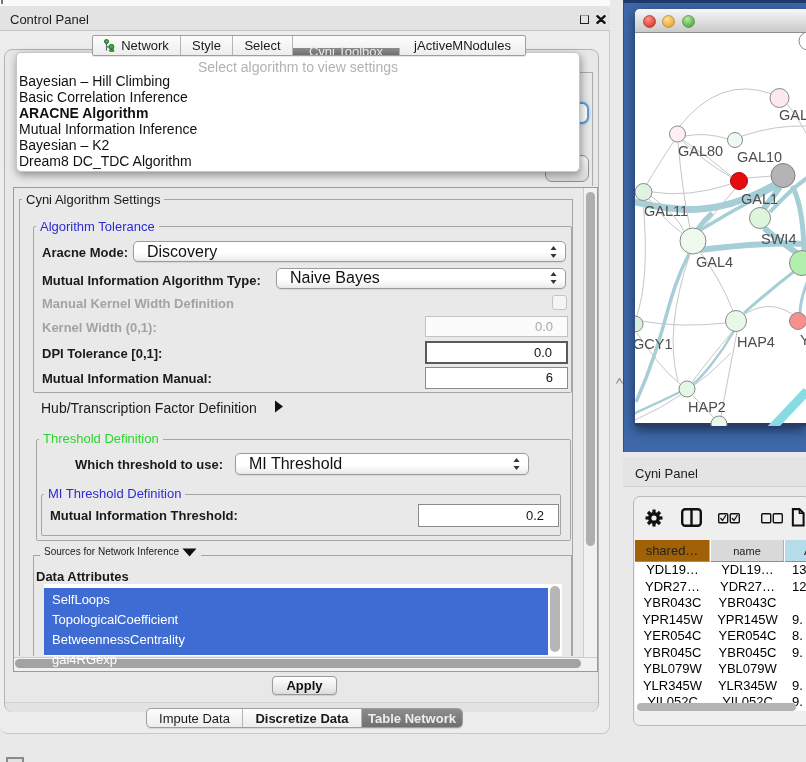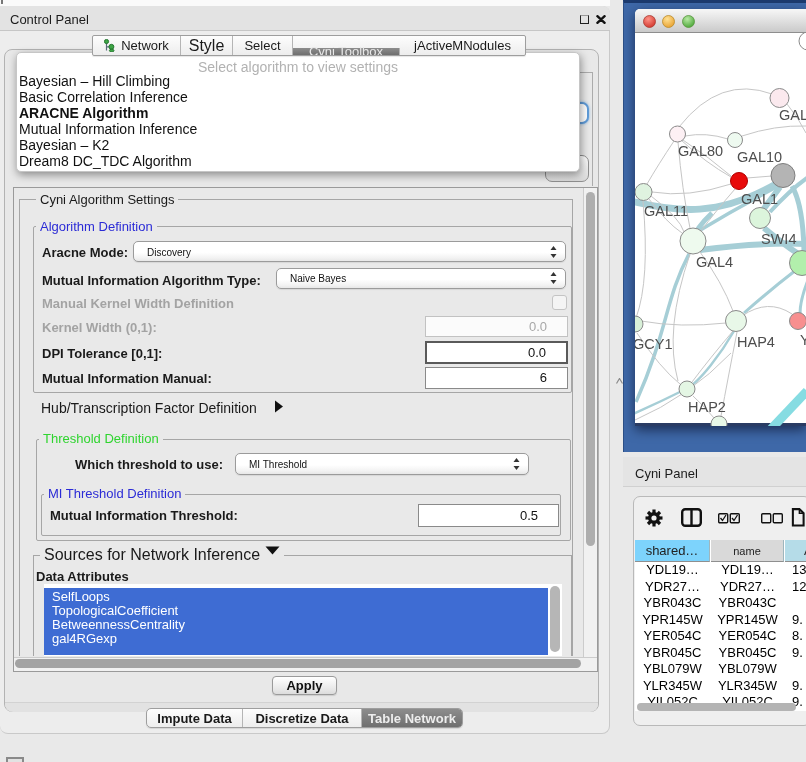--- a/index.html
+++ b/index.html
@@ -1,22 +1,22 @@
 <!DOCTYPE html>
 <html><head>
 <meta charset="utf-8">
 <style>
 * { margin:0; padding:0; box-sizing:border-box; }
 html,body { width:806px; height:762px; background:#e9e9e9; font-family:"Liberation Sans",sans-serif; overflow:hidden; position:relative; }
 .abs { position:absolute; }
 .lbl { position:absolute; font-size:13px; font-weight:bold; color:#1a1a1a; white-space:nowrap; }
-.combo { position:absolute; border:1px solid #9b9b9b; border-radius:5px; background:linear-gradient(#ffffff 55%,#f2f2f2 85%,#e7e7e7); font-size:10px; color:#111; box-shadow:0 1px 1px rgba(0,0,0,0.08); }
+.combo { position:absolute; border:1px solid #9b9b9b; border-radius:5px; background:linear-gradient(#ffffff 55%,#f2f2f2 85%,#e7e7e7); font-size:16px; color:#111; box-shadow:0 1px 1px rgba(0,0,0,0.08); }
 .combo .ct { position:absolute; left:13px; top:50%; transform:translateY(-50%); }
 .carr { position:absolute; right:8px; top:50%; transform:translateY(-50%); width:7px; }
-.field { position:absolute; background:#fff; font-size:13px; color:#111; text-align:right; padding-right:20px; }
+.field { position:absolute; background:#fff; font-size:13px; color:#111; text-align:right; padding-right:14px; }
 .grp { position:absolute; border:1px solid #a6a6a6; border-radius:2px; }
 .gt { position:absolute; top:-8px; font-size:13px; background:#e9e9e9; padding:0 4px; white-space:nowrap; }
 </style>
 </head>
 <body>
 <div class="abs" style="left:0;top:0;width:610px;height:6px;background:#fafafa;"></div>
 
 <div class="abs" style="left:1px;top:0;width:2px;height:4px;background:#777;"></div>
 
 <div class="abs" style="left:0;top:6px;width:610px;height:728px;background:#ededed;border:1px solid #c9c9c9;border-left:none;border-radius:0 8px 8px 8px;"></div>
@@ -35,39 +35,39 @@
 
 <div class="abs" style="left:92px;top:35px;height:21px;display:flex;border:1px solid #9e9e9e;border-radius:2px;overflow:hidden;background:linear-gradient(#fdfdfd,#ededed);box-shadow:0 1px 1px rgba(0,0,0,0.1);z-index:30;">
   <div style="width:88px;display:flex;align-items:center;justify-content:center;font-size:13px;color:#1a1a1a;border-right:1px solid #b5b5b5;">
     <svg width="11" height="13" viewBox="0 0 11 13" style="margin-right:6px;">
         <path d="M2.5 4 L2.5 11.5 M2.5 7.8 L5.5 7.8" stroke="#5a6b7a" stroke-width="1.2" fill="none"></path>
         <circle cx="2.5" cy="2.5" r="2.1" fill="#3da545" stroke="#1e7029" stroke-width="0.9"></circle>
         <circle cx="7.4" cy="7.8" r="2.5" fill="#3da545" stroke="#1e7029" stroke-width="0.9"></circle>
         <ellipse cx="7.7" cy="11.6" rx="2.3" ry="1.4" fill="#3da545" stroke="#1e7029" stroke-width="0.9"></ellipse>
       </svg>
     Network</div>
-  <div style="width:52px;display:flex;align-items:center;justify-content:center;font-size:16px;color:#1a1a1a;border-right:1px solid #b5b5b5;">Style</div>
+  <div style="width:52px;display:flex;align-items:center;justify-content:center;font-size:13px;color:#1a1a1a;border-right:1px solid #b5b5b5;">Style</div>
   <div style="width:60px;display:flex;align-items:center;justify-content:center;font-size:13px;color:#1a1a1a;border-right:1px solid #b5b5b5;">Select</div>
   <div style="width:107px;display:flex;align-items:center;justify-content:center;font-size:13px;color:#e8e8e8;background:linear-gradient(#8d8d8d,#6f6f6f);border-right:1px solid #b5b5b5;margin-top:12px;">Cyni Toolbox</div>
   <div style="width:125px;display:flex;align-items:center;justify-content:center;font-size:13px;color:#1a1a1a;">jActiveMNodules</div>
 </div>
 
 <div class="abs" style="left:13px;top:187px;width:585px;height:485px;border:1px solid #9a9a9a;background:#e9e9e9;"></div>
 
 <div class="abs" style="left:583px;top:188px;width:14px;height:469px;background:#f1f1f1;border-left:1px solid #cccccc;"></div>
 <div class="abs" style="left:586px;top:192px;width:8.5px;height:354px;background:#aeaeae;border-radius:4.5px;"></div>
 
 <div class="abs" style="left:14px;top:657px;width:583px;height:14px;background:#f1f1f1;border-top:1px solid #cccccc;"></div>
 <div class="abs" style="left:15px;top:659px;width:566px;height:8.5px;background:#a3a3a3;border-radius:4.5px;"></div>
 
 <div class="abs" style="left:19px;top:199px;width:554px;height:457px;border:1px solid #a6a6a6;border-bottom:none;"></div>
-<div class="abs gt" style="left:36px;top:192px;color:#1a1a1a;">Cyni Algorithm Settings</div>
+<div class="abs gt" style="left:22px;top:192px;color:#1a1a1a;">Cyni Algorithm Settings</div>
 
 <div class="grp" style="left:33px;top:226px;width:539px;height:167px;"></div>
-<div class="gt" style="left:36px;top:219px;color:#2b2bd6;">Algorithm Definition</div>
+<div class="gt" style="left:36px;top:219px;color:#2b2bd6;">Algorithm Tolerance</div>
 
 <div class="lbl" style="left:42px;top:245px;">Aracne Mode:</div>
 <div class="combo" style="left:133px;top:241px;width:433px;height:21px;">
     <span class="ct">Discovery</span>
     <svg class="carr" width="7" height="12" viewBox="0 0 7 12">
       <path d="M3.5 0 L6.5 4 L0.5 4 Z" fill="#333"></path>
       <path d="M3.5 12 L6.5 8 L0.5 8 Z" fill="#333"></path>
     </svg>
   </div>
 
@@ -106,38 +106,38 @@
     <svg class="carr" width="7" height="12" viewBox="0 0 7 12">
       <path d="M3.5 0 L6.5 4 L0.5 4 Z" fill="#333"></path>
       <path d="M3.5 12 L6.5 8 L0.5 8 Z" fill="#333"></path>
     </svg>
   </div>
 
 <div class="grp" style="left:41px;top:494px;width:520px;height:42px;"></div>
 <div class="gt" style="left:44px;top:486px;color:#2b2bd6;">MI Threshold Definition</div>
 
 <div class="lbl" style="left:50px;top:508px;">Mutual Information Threshold:</div>
-<div class="field" style="left:418px;top:504px;width:141px;height:23px;border:1px solid #8a8a8a;line-height:21px;">0.5</div>
+<div class="field" style="left:418px;top:504px;width:141px;height:23px;border:1px solid #8a8a8a;line-height:21px;">0.2</div>
 
 <div class="abs" style="left:33px;top:555px;width:539px;height:101px;border:1px solid #a6a6a6;border-bottom:none;"></div>
-<div class="gt" style="left:40px;top:546px;color:#1a1a1a;display:flex;align-items:flex-start;font-size:16px;">Sources for Network Inference&nbsp;<svg width="15" height="9" viewBox="0 0 15 9">
+<div class="gt" style="left:40px;top:546px;color:#1a1a1a;display:flex;align-items:flex-end;font-size:10px;">Sources for Network Inference&nbsp;<svg width="15" height="9" viewBox="0 0 15 9">
       <path d="M0.5 0.5 L14.5 0.5 L7.5 8.5 Z" fill="#111"></path>
     </svg></div>
 
 <div class="lbl" style="left:36px;top:569px;">Data Attributes</div>
 
 <div class="abs" style="left:44px;top:584px;width:518px;height:72px;background:#fff;"></div>
 <div class="abs" style="left:44px;top:588px;width:504px;height:66.5px;background:#3e6cd3;"></div>
-<div class="abs" style="left:52px;top:590px;width:400px;font-size:13px;color:#fff;line-height:14px;">SelfLoops<br>TopologicalCoefficient<br>BetweennessCentrality<br>gal4RGexp</div>
+<div class="abs" style="left:52px;top:590px;width:400px;font-size:13px;color:#fff;line-height:20px;">SelfLoops<br>TopologicalCoefficient<br>BetweennessCentrality<br>gal4RGexp</div>
 <div class="abs" style="left:550px;top:586px;width:10px;height:66px;background:#b6b6b6;border-radius:5px;"></div>
 
 <div class="abs" style="left:272px;top:676px;width:65px;height:19px;border:1px solid #9a9a9a;border-radius:4px;background:linear-gradient(#ffffff,#e8e8e8 70%,#dcdcdc);display:flex;align-items:center;justify-content:center;font-size:13px;font-weight:bold;color:#111;box-shadow:0 1px 1px rgba(0,0,0,0.12);">Apply</div>
 
 <div class="abs" style="left:146px;top:708px;height:20px;display:flex;border:1px solid #9e9e9e;border-radius:5px;overflow:hidden;background:linear-gradient(#fdfdfd,#ededed);box-shadow:0 1px 1px rgba(0,0,0,0.1);">
-  <div style="width:96px;display:flex;align-items:center;justify-content:center;font-size:13px;font-weight:bold;color:#1a1a1a;border-right:1px solid #b5b5b5;">Impute Data</div>
+  <div style="width:96px;display:flex;align-items:center;justify-content:center;font-size:13px;font-weight:normal;color:#1a1a1a;border-right:1px solid #b5b5b5;">Impute Data</div>
   <div style="width:119px;display:flex;align-items:center;justify-content:center;font-size:13px;font-weight:bold;color:#1a1a1a;border-right:1px solid #b5b5b5;">Discretize Data</div>
   <div style="width:100px;display:flex;align-items:center;justify-content:center;font-size:13px;font-weight:bold;color:#ededed;background:linear-gradient(#8d8d8d,#6f6f6f);">Table Network</div>
 </div>
 
 <div class="abs" style="left:592px;top:72px;width:1px;height:114px;background:#ababab;"></div>
 <div class="abs" style="left:578px;top:72px;width:15px;height:1px;background:#ababab;"></div>
 <div class="abs" style="left:545px;top:102px;width:44px;height:22px;border:2.5px solid #5f9bd8;border-radius:7px;box-shadow:0 0 3px #7fb3e3;background:#fff;"></div>
 <div class="abs" style="left:545px;top:155px;width:44px;height:27px;border:1px solid #8f8f8f;border-radius:7px;background:linear-gradient(#fdfdfd,#d9d9d9);"></div>
 
 <div class="abs" style="left:16px;top:52px;width:564px;height:120px;background:#fff;border:1px solid #c6c6c6;border-radius:5px;box-shadow:1px 3px 8px rgba(0,0,0,0.4);"></div>
@@ -281,21 +281,21 @@
 <svg class="abs" style="left:761px;top:513px;" width="22" height="11" viewBox="0 0 22 11">
     <rect x="0.7" y="0.7" width="9" height="9" rx="1" fill="none" stroke="#111" stroke-width="1.4"></rect>
     <rect x="12.3" y="0.7" width="9" height="9" rx="1" fill="none" stroke="#111" stroke-width="1.4"></rect>
   </svg>
 <svg class="abs" style="left:791px;top:507px;" width="14" height="21" viewBox="0 0 15 21">
     <path d="M2 1.5 H9 L13.5 6 V19 H2 Z" fill="none" stroke="#111" stroke-width="2.2"></path>
     <path d="M9 1.5 V6 H13.5" fill="none" stroke="#111" stroke-width="1.6"></path>
   </svg>
 
 <div class="abs" style="left:635px;top:540px;width:171px;height:171px;background:#fff;overflow:hidden;">
-  <div style="position:absolute;left:0;top:0;width:75px;height:22px;background:#7dd3fc;border-right:1px solid #9fb6bd;border-bottom:1px solid #8f8f8f;display:flex;align-items:center;justify-content:center;font-size:13px;color:#222;">shared…</div>
+  <div style="position:absolute;left:0;top:0;width:75px;height:22px;background:#a16207;border-right:1px solid #9fb6bd;border-bottom:1px solid #8f8f8f;display:flex;align-items:center;justify-content:center;font-size:13px;color:#222;">shared…</div>
   <div style="position:absolute;left:76px;top:0;width:73px;height:22px;background:#d9d9d9;border-right:1px solid #9fb6bd;border-bottom:1px solid #8f8f8f;display:flex;align-items:center;justify-content:center;font-size:11px;color:#222;">name</div>
   <div style="position:absolute;left:150px;top:0;width:56px;height:22px;background:#b5dce8;border-bottom:1px solid #8f8f8f;display:flex;align-items:center;padding-left:19px;font-size:13px;color:#222;">A</div>
   <div style="position:absolute;left:0;top:22px;width:75px;text-align:center;font-size:13px;color:#000;line-height:16.5px;">YDL19…<br>YDR27…<br>YBR043C<br>YPR145W<br>YER054C<br>YBR045C<br>YBL079W<br>YLR345W<br>YIL052C</div>
   <div style="position:absolute;left:76px;top:22px;width:73px;text-align:center;font-size:13px;color:#000;line-height:16.5px;">YDL19…<br>YDR27…<br>YBR043C<br>YPR145W<br>YER054C<br>YBR045C<br>YBL079W<br>YLR345W<br>YIL052C</div>
   <div style="position:absolute;left:157px;top:22px;width:50px;font-size:13px;color:#000;line-height:16.5px;">13…<br>12…<br><br>9.<br>8.<br>9.<br><br>9.<br>9.</div>
 </div>
 
 <div class="abs" style="left:637px;top:703px;width:159px;height:8px;background:#b4b4b4;border-radius:4px;"></div>
 
 </body></html>

